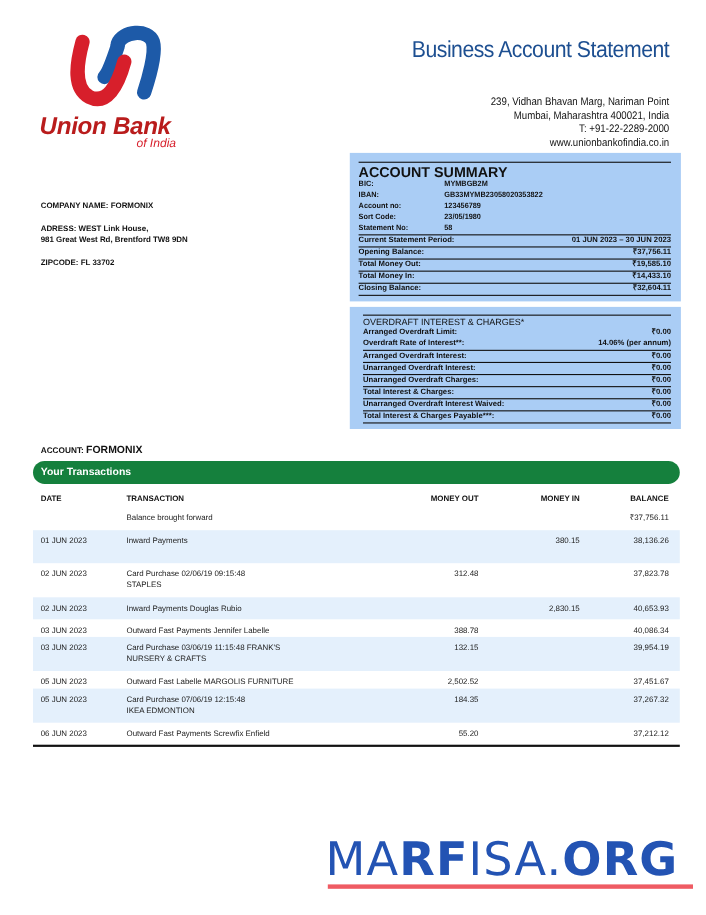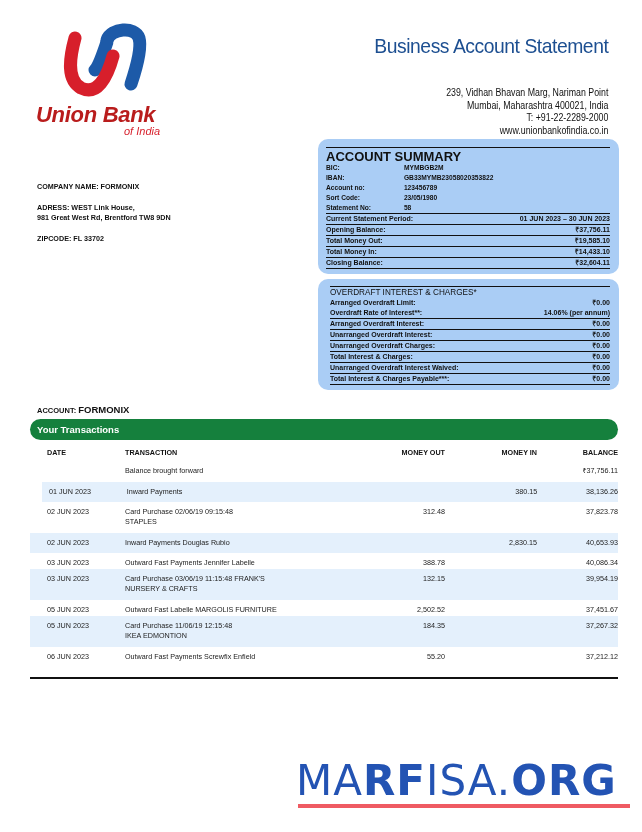--- a/index.html
+++ b/index.html
@@ -14,38 +14,38 @@
 
   .title { right: 34px; top: 34px; font-size: 21px; color: #1d4f91; letter-spacing: -0.5px; transform: scaleX(0.92); transform-origin: right center; }
   .bank-addr { right: 34px; top: 87px; text-align: right; font-size: 10px; line-height: 12.5px; color: #111; transform: scaleX(0.88); transform-origin: right center; }
 
   
   .company { left: 37px; top: 182px; font-size: 7.2px; font-weight: bold; line-height: 10px; color: #111; }
   .company p { margin: 0; }
   .company .gap { height: 11px; }
 
   
-  .panel { background: #aacdf5; border-radius: 10px; }
+  .panel { background: #aacdf5; border-radius: 0; }
   .summary { left: 318px; top: 139px; width: 301px; height: 135px; padding: 8px 9px 0 8px; }
   .summary .head { font-size: 13px; font-weight: bold; border-top: 1.2px solid #111; padding-top: 2px; line-height: 13px; }
   .kv { display: flex; font-size: 7px; font-weight: bold; line-height: 10px; transform: scaleX(0.95); transform-origin: left; }
   .kv .k { width: 82px; }
   .row { display: flex; justify-content: space-between; font-size: 7px; font-weight: bold; line-height: 10px; border-top: 1px solid #111; }
   .row.last { border-bottom: 1px solid #111; }
 
   .overdraft { left: 318px; top: 279px; width: 301px; height: 111px; padding: 7px 9px 0 12px; }
   .overdraft .head { font-size: 8.2px; border-top: 1.2px solid #111; padding-top: 1px; line-height: 10px; }
 
   
   .account-label { left: 37px; top: 404px; font-size: 7.5px; font-weight: bold; }
   .account-label b { font-size: 9.5px; }
   .tx-bar { left: 30px; top: 419px; width: 588px; height: 21px; background: #15803d; border-radius: 11px; color: #fff; font-weight: bold; font-size: 9.5px; padding: 5px 7px; }
 
   .tx-table { left: 30px; top: 443px; width: 588px; }
-  .tx-head, .tx-row { display: flex; font-size: 7.2px; justify-content: flex-end; }
+  .tx-head, .tx-row { display: flex; font-size: 7.2px; }
   .tx-head { height: 18px; align-items: center; font-weight: bold; transform: scaleY(1); }
   .c-date { width: 85px; padding-left: 7px; }
   .c-desc { width: 220px; }
   .c-out { width: 100px; text-align: right; }
   .c-in { width: 92px; text-align: right; padding-left: 32px; }
   .c-bal { width: 81px; text-align: right; }
   .tx-row { padding-top: 5px; line-height: 9.5px; color: #222; }
   .tx-row.alt { background: #e4f0fc; }
   .tx-end { left: 30px; top: 677px; width: 588px; height: 2px; background: #111; }
 
@@ -178,21 +178,21 @@
   <div id="tx-rows">
       <div class="tx-row" style="height: 21px;">
         <div class="c-date"></div>
         <div class="c-desc">
           <div>Balance brought forward</div>
         </div>
         <div class="c-out"></div>
         <div class="c-in"></div>
         <div class="c-bal">₹37,756.11</div>
       </div>
-      <div class="tx-row alt" style="height: 20px; margin-left: 12px;">
+      <div class="tx-row alt" style="height: 30px;">
         <div class="c-date">01 JUN 2023</div>
         <div class="c-desc">
           <div>Inward Payments</div>
         </div>
         <div class="c-out"></div>
         <div class="c-in">380.15</div>
         <div class="c-bal">38,136.26</div>
       </div>
       <div class="tx-row" style="height: 31px;">
         <div class="c-date">02 JUN 2023</div>
@@ -237,21 +237,21 @@
         <div class="c-desc">
           <div>Outward Fast Labelle MARGOLIS FURNITURE</div>
         </div>
         <div class="c-out">2,502.52</div>
         <div class="c-in"></div>
         <div class="c-bal">37,451.67</div>
       </div>
       <div class="tx-row alt" style="height: 31px;">
         <div class="c-date">05 JUN 2023</div>
         <div class="c-desc">
-          <div>Card Purchase 11/06/19 12:15:48</div>
+          <div>Card Purchase 07/06/19 12:15:48</div>
           <div>IKEA EDMONTION</div>
         </div>
         <div class="c-out">184.35</div>
         <div class="c-in"></div>
         <div class="c-bal">37,267.32</div>
       </div>
       <div class="tx-row" style="height: 28px;">
         <div class="c-date">06 JUN 2023</div>
         <div class="c-desc">
           <div>Outward Fast Payments Screwfix Enfield</div>

